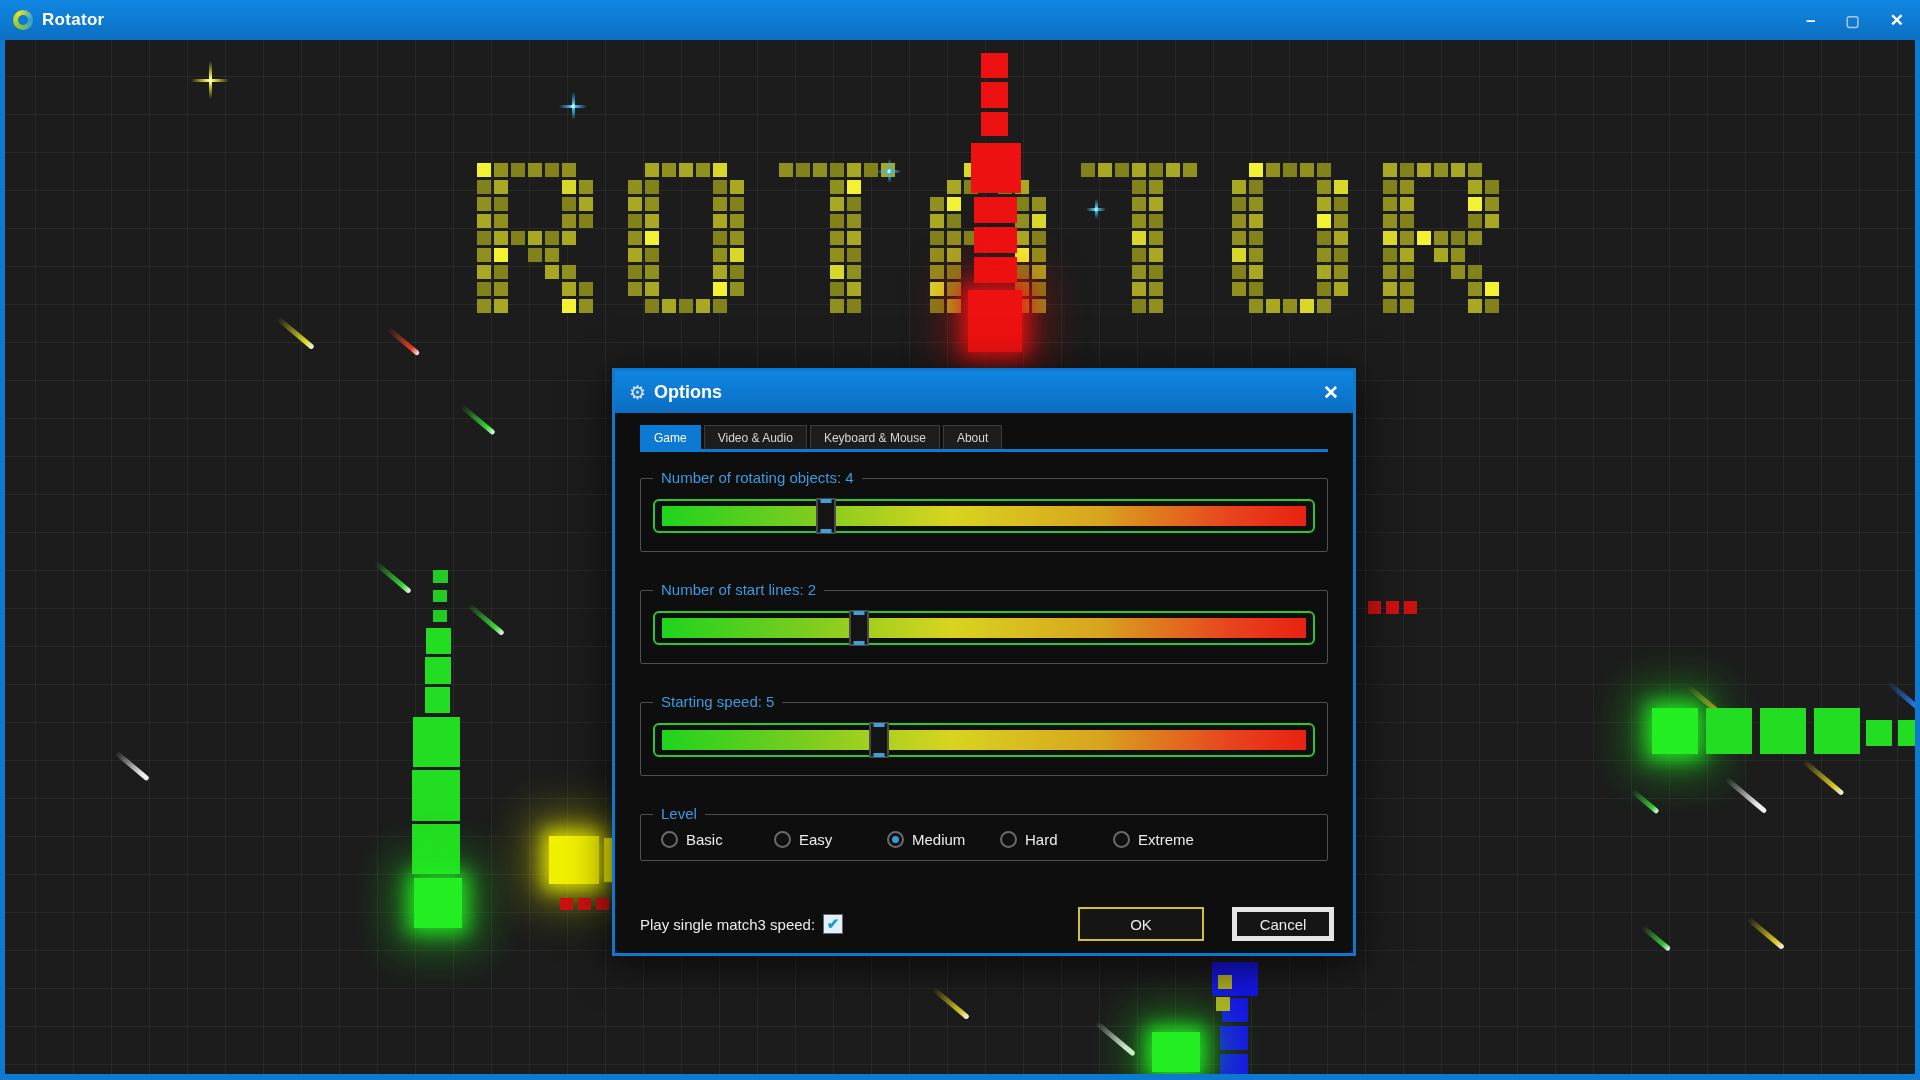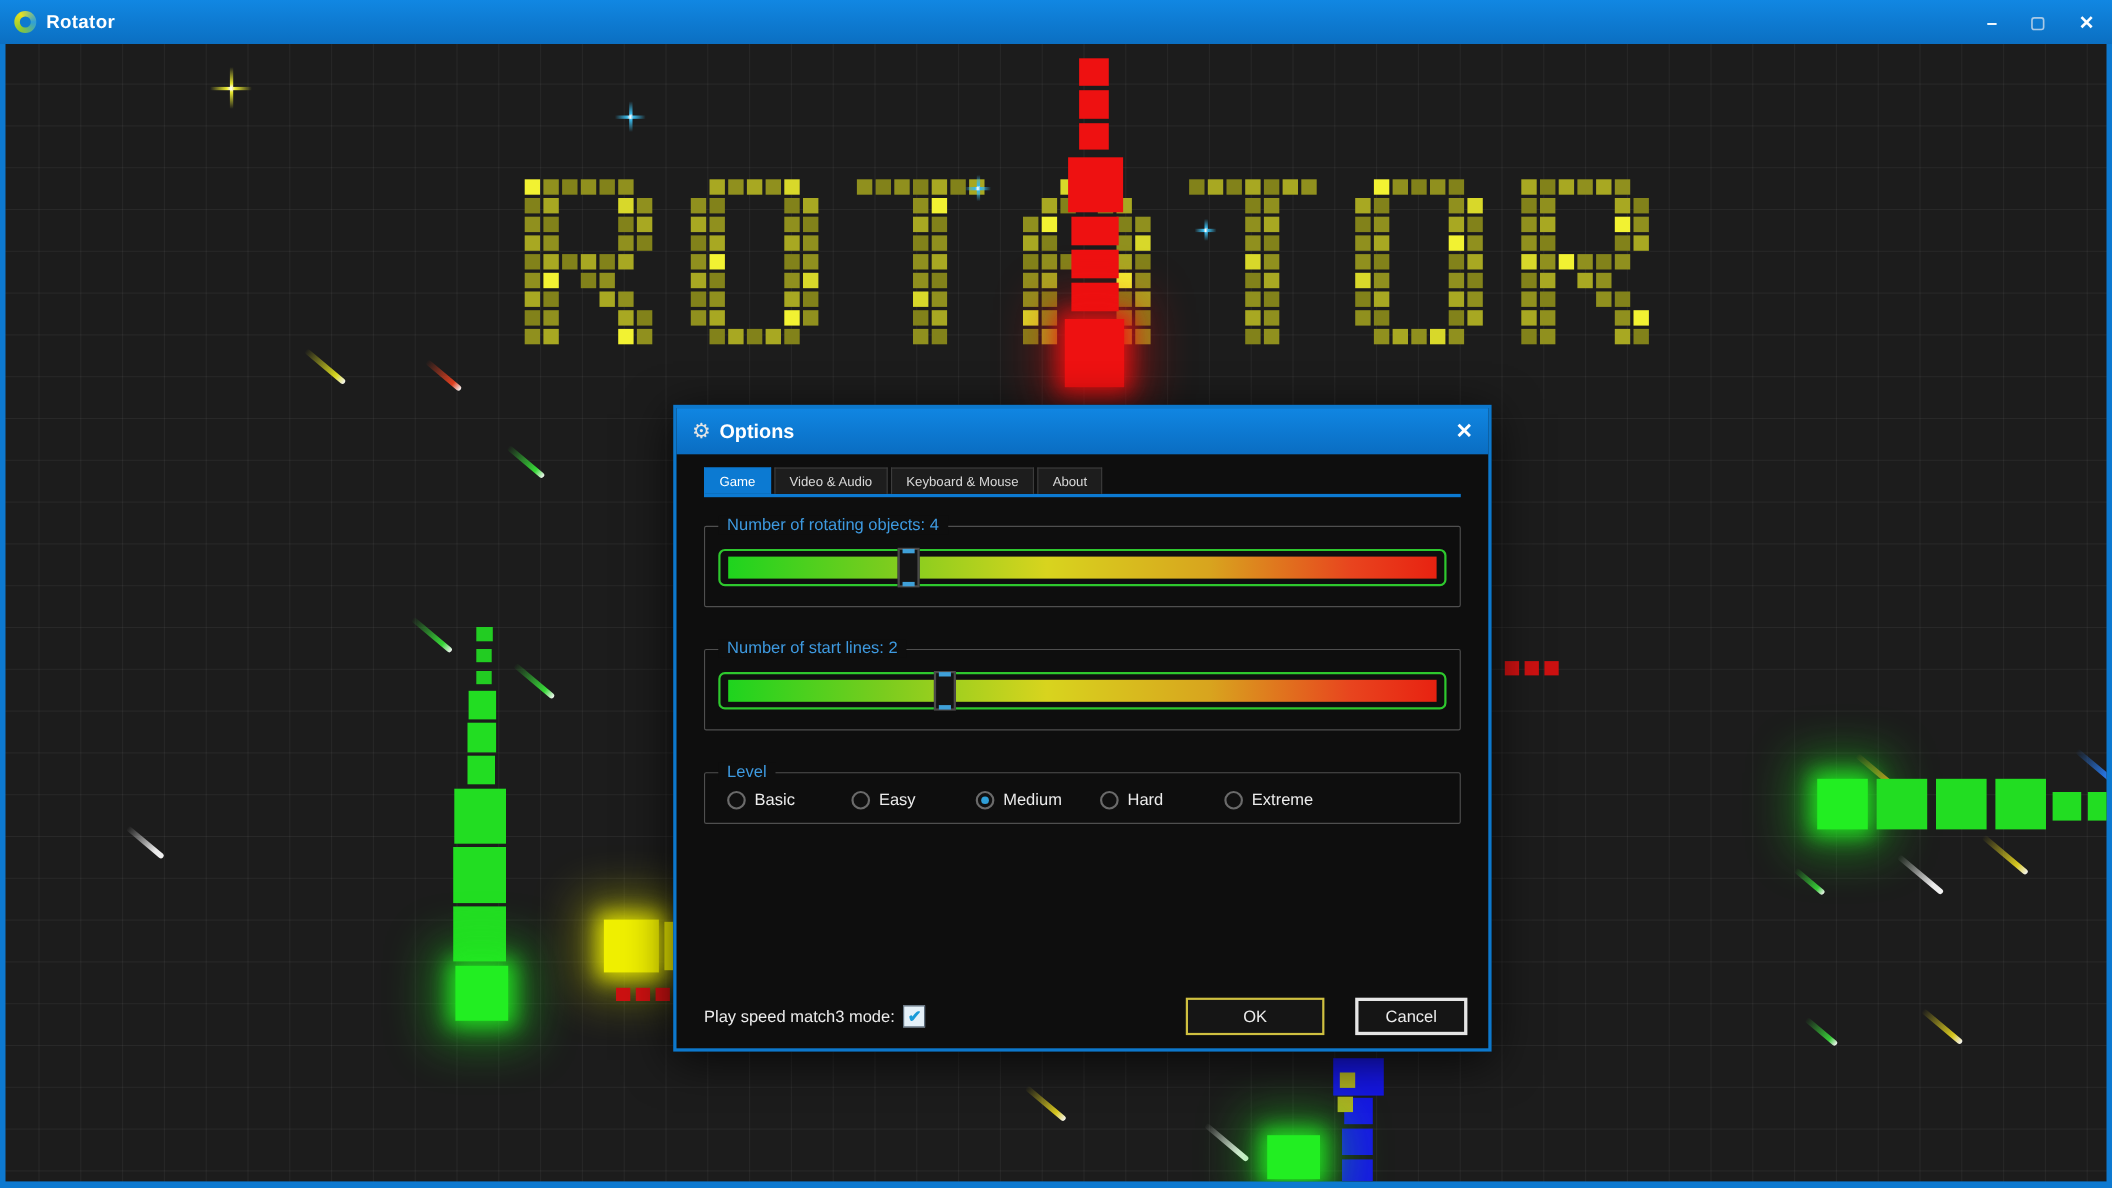--- a/index.html
+++ b/index.html
@@ -73,21 +73,21 @@
   .radio.sel::after{content:'';position:absolute;left:3px;top:3px;width:7px;height:7px;border-radius:50%;background:#2f9fd8;}
   .radio-label{color:#ececec;font-size:15px;margin-left:8px;}
 
   #bottom-row{position:absolute;left:25px;right:19px;bottom:12px;display:flex;align-items:center;}
   #match3-label{color:#ececec;font-size:15px;}
   #match3-checkbox{width:20px;height:20px;margin-left:8px;background:#e4f0f8;border:1px solid #5a6a7a;
     box-sizing:border-box;display:flex;align-items:center;justify-content:center;
     color:#189ad8;font-size:15px;font-weight:bold;}
   #ok-button{width:126px;height:34px;background:#151515;border:2px solid #cfc040;color:#ececec;
     font-size:15px;font-family:"Liberation Sans",sans-serif;margin-left:auto;}
-  #cancel-button{width:102px;height:34px;background:#151515;border:3px solid #e5e5e5;color:#ececec;
+  #cancel-button{width:102px;height:34px;background:#151515;border:5px solid #e5e5e5;color:#ececec;
     font-size:15px;font-family:"Liberation Sans",sans-serif;margin-left:28px;}
 </style>
 </head>
 <body>
 
 <div id="window">
 
   <div id="game-area">
   <div class="px" style="left: 472px; top: 123px; width: 14px; height: 14px; background: rgb(242, 242, 50);"></div>
       <div class="px" style="left: 489px; top: 123px; width: 14px; height: 14px; background: rgb(144, 144, 30);"></div>
@@ -433,20 +433,27 @@
               <div class="slider-thumb" style="left: 26%;"></div>
             </div>
           </div>
           <div class="group">
             <div class="group-label">Number of start lines: 2</div>
             <div class="slider-outer">
               <div class="slider-track-bar"></div>
               <div class="slider-thumb" style="left: 31%;"></div>
             </div>
           </div>
+          <div class="group">
+            <div class="group-label">Starting speed: 5</div>
+            <div class="slider-outer">
+              <div class="slider-track-bar"></div>
+              <div class="slider-thumb" style="left: 34%;"></div>
+            </div>
+          </div>
         </div>
       <div class="group" id="level-group">
         <div class="group-label">Level</div>
         <div id="level-options">
             <div class="radio-opt">
               <div class="radio"></div>
               <div class="radio-label">Basic</div>
             </div>
             <div class="radio-opt">
               <div class="radio"></div>
@@ -460,21 +467,21 @@
               <div class="radio"></div>
               <div class="radio-label">Hard</div>
             </div>
             <div class="radio-opt">
               <div class="radio"></div>
               <div class="radio-label">Extreme</div>
             </div>
           </div>
       </div>
       <div id="bottom-row">
-        <span id="match3-label">Play speed match3 mode:</span>
+        <span id="match3-label">Play single match3 speed:</span>
         <span id="match3-checkbox">✔</span>
         <button id="ok-button">OK</button>
         <button id="cancel-button">Cancel</button>
       </div>
     </div>
   </div>
 
 </div>
 
 </body></html>

